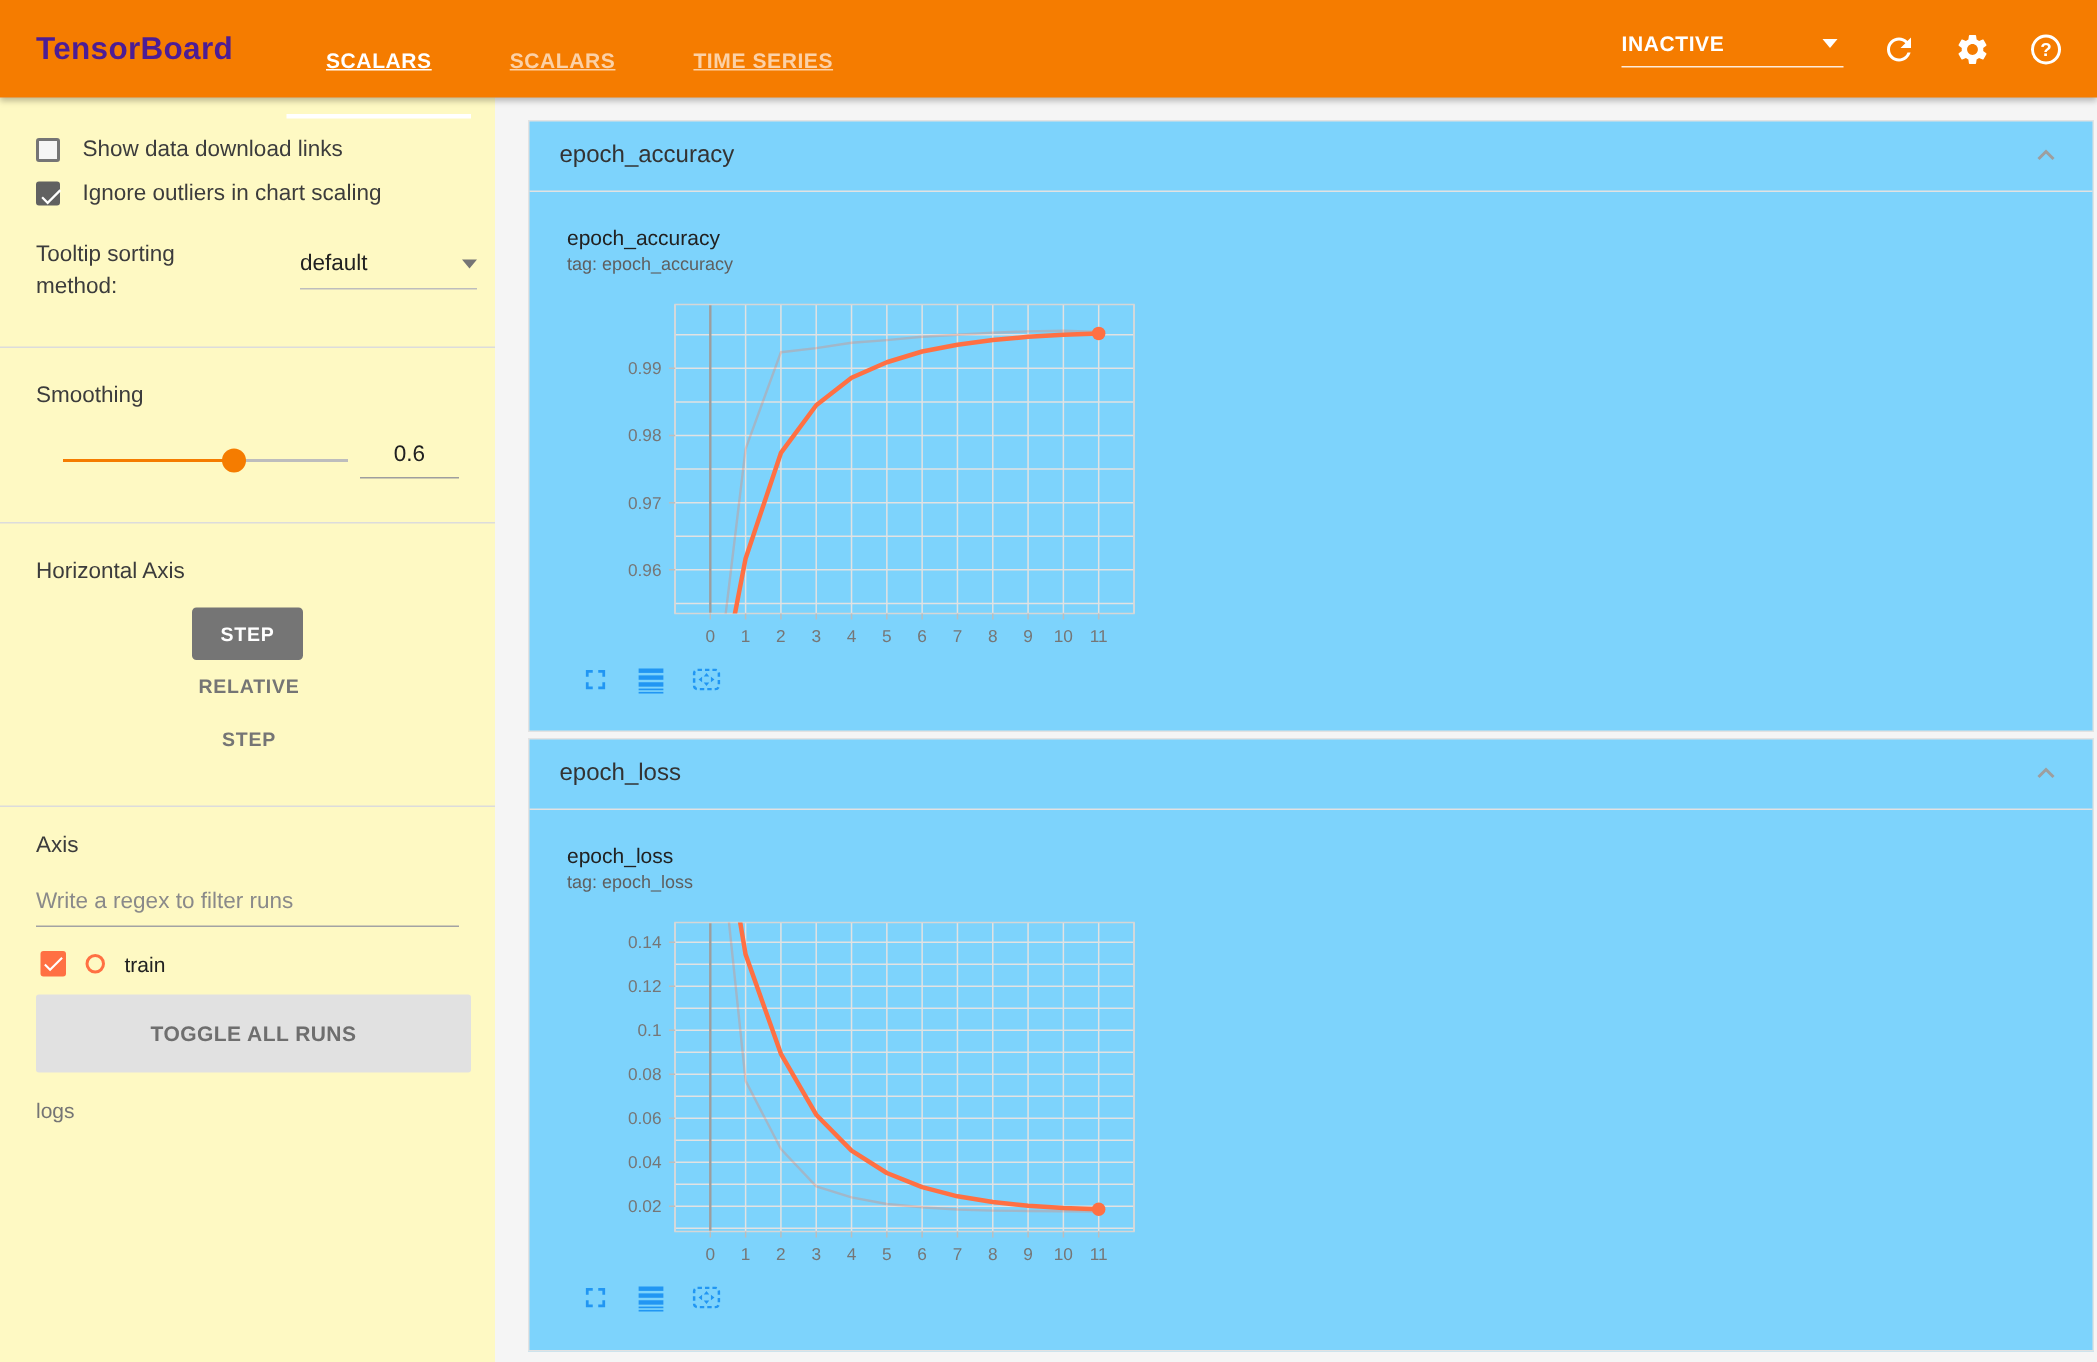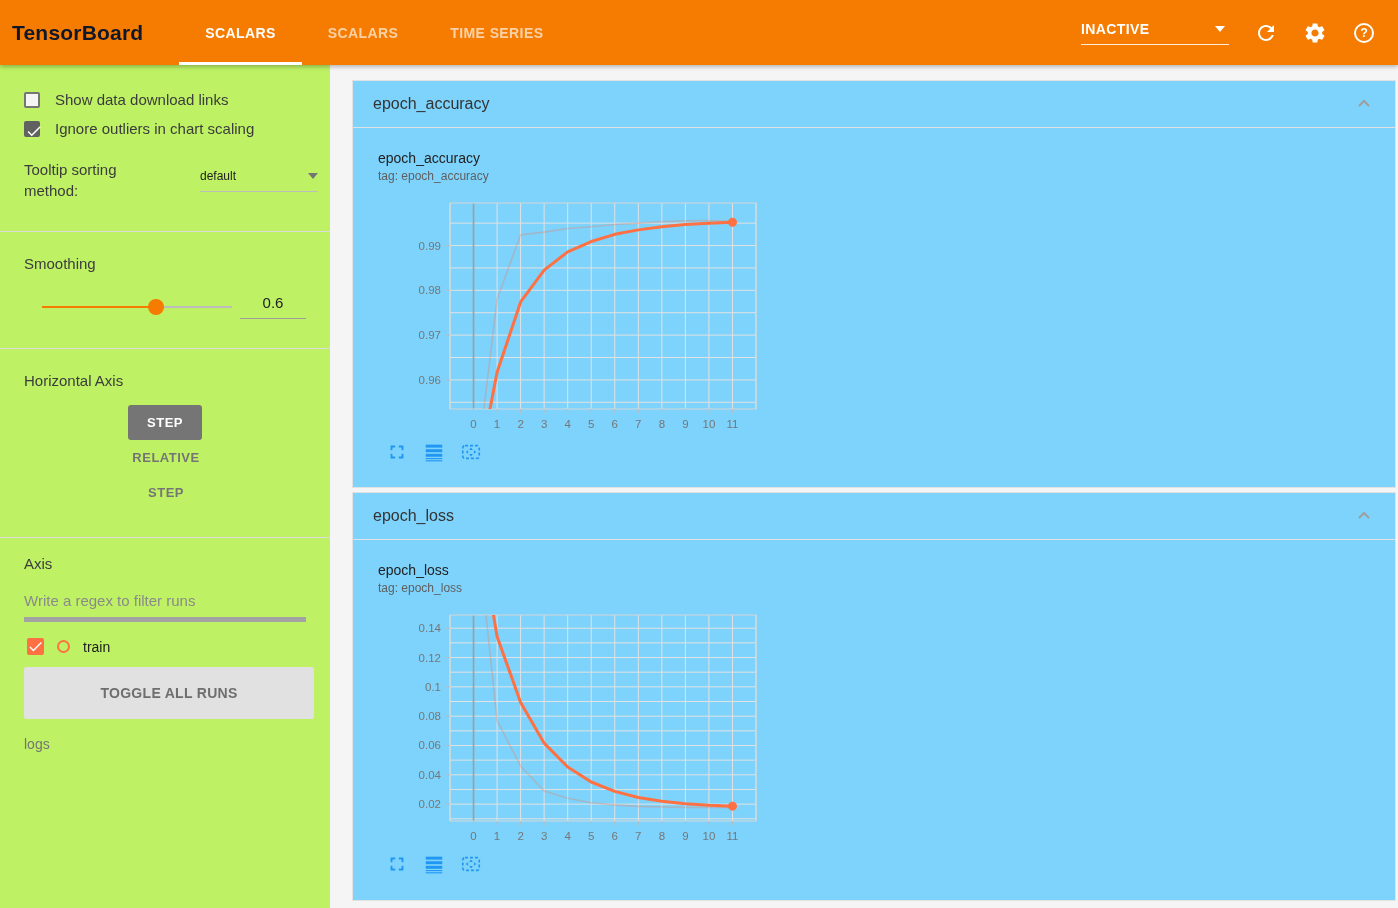--- a/index.html
+++ b/index.html
@@ -3,71 +3,71 @@
 <meta charset="utf-8">
 <style>
   * { margin:0; padding:0; box-sizing:border-box; }
   html,body { width:1398px; height:908px; overflow:hidden; background:#f5f5f5;
               font-family:"Liberation Sans", sans-serif; color:#3c3c3c; }
 
   
   .app-header { position:absolute; top:0; left:0; width:1398px; height:65px;
                 background:#f57c00; display:flex; align-items:center;
                 box-shadow:0 2px 4px rgba(0,0,0,.25); z-index:10; }
-  .logo { color:#0f172a; font-size:21px; font-weight:bold; margin-left:12px; letter-spacing:.2px; }
+  .logo { color:#4c1d95; font-size:21px; font-weight:bold; margin-left:24px; letter-spacing:.2px; }
   .tabs { display:flex; height:65px; margin-left:36px; }
-  .tab { height:65px; display:flex; align-items:center; padding:0 26px;
+  .tab { height:79px; display:flex; align-items:center; padding:0 26px;
          color:rgba(255,255,255,.65); font-size:14px; font-weight:bold;
-         letter-spacing:.4px; position:relative; cursor:pointer; }
+         letter-spacing:.4px; position:relative; cursor:pointer;text-decoration:underline; }
   .tab.active { color:#fff; }
   .tab.active::after { content:""; position:absolute; left:0; right:0; bottom:0;
                        height:3px; background:#fff; }
   .header-right { margin-left:auto; display:flex; align-items:center; margin-right:22px; }
   .status-select { width:148px; display:flex; align-items:center; justify-content:space-between;
                    border-bottom:1px solid rgba(255,255,255,.85); padding-bottom:7px;
                    color:#fff; font-size:14px; font-weight:bold; letter-spacing:.4px; cursor:pointer; }
   .caret-down-white { width:0; height:0; border-left:5px solid transparent;
                       border-right:5px solid transparent; border-top:6px solid #fff; margin-right:4px; }
   .hicon { width:24px; height:24px; margin-left:25px; cursor:pointer; }
   .hicon svg { width:24px; height:24px; display:block; }
 
   
   .sidebar { position:absolute; top:65px; left:0; width:330px; bottom:0;
-             background:#bef264; padding-top:26px; }
+             background:#fef9c3; padding-top:26px; }
   .check-row { display:flex; align-items:center; padding:0 24px; margin-bottom:12px;
                font-size:15px; color:#3c3c3c; cursor:pointer; }
   .cb { width:16px; height:16px; border:2px solid #757575; border-radius:2px;
         margin-right:15px; flex:none; position:relative; background:#f5f5f5; }
   .cb.checked { background:#616161; border-color:#616161; }
   .cb.checked svg { position:absolute; left:-1px; top:-1px; width:18px; height:18px; }
   .tooltip-row { display:flex; align-items:center; justify-content:space-between;
                  padding:0 12px 0 24px; margin-top:22px; }
   .tooltip-label { font-size:15px; line-height:1.4; color:#3c3c3c; }
   .select-box { width:118px; display:flex; align-items:center; justify-content:space-between;
                 border-bottom:1px solid #bdbdbd; padding-bottom:8px; cursor:pointer; }
-  .select-box .val { font-size:12px; color:#212121; }
+  .select-box .val { font-size:15px; color:#212121; }
   .caret-down-gray { width:0; height:0; border-left:5px solid transparent;
                      border-right:5px solid transparent; border-top:6px solid #757575; }
   .divider { height:1px; background:#dcdcdc; }
   .side-heading { font-size:15px; color:#3c3c3c; padding:0 24px; }
   .slider-row { display:flex; align-items:center; padding:0 24px; margin-top:22px; }
   .slider-track { position:relative; width:190px; height:2px; background:#bdbdbd; margin-left:18px; }
   .slider-fill { position:absolute; left:0; top:0; height:2px; width:60%; background:#f57c00; }
   .slider-thumb { position:absolute; top:-7px; left:60%; width:16px; height:16px; margin-left:-8px;
                   border-radius:50%; background:#f57c00; cursor:pointer; }
   .slider-value { margin-left:auto; width:66px; text-align:center; font-size:15px; color:#212121;
                   border-bottom:1px solid #9e9e9e; padding-bottom:7px; }
   .axis-buttons { display:flex; align-items:center; padding:0 24px; margin-top:16px;flex-direction:column; }
   .axis-btn { font-size:13px; font-weight:bold; letter-spacing:.5px; color:#757575;
               padding:10px 19px; border-radius:3px; cursor:pointer; }
   .axis-btn.active { background:#757575; color:#fff; }
   .axis-btn + .axis-btn { margin-left:2px; }
   .regex-input { display:block; width:282px; margin:20px 24px 0; border:none; outline:none;
                  background:transparent; font-size:15px; color:#212121;
-                 border-bottom:5px solid #a3a3a3; padding-bottom:8px;
+                 border-bottom:1px solid #a3a3a3; padding-bottom:8px;
                  font-family:"Liberation Sans",sans-serif; }
   .regex-input::placeholder { color:#8a8a8a; }
   .run-row { display:flex; align-items:center; padding:0 24px; margin-top:16px; cursor:pointer; }
   .run-cb { width:17px; height:17px; border-radius:2px; background:#ff7043; position:relative;
             margin-left:3px; flex:none; }
   .run-cb svg { position:absolute; left:0; top:0; width:17px; height:17px; }
   .run-color { width:13px; height:13px; border:2px solid #ff7043; border-radius:50%;
                margin-left:13px; flex:none; }
   .run-label { font-size:14px; color:#212121; margin-left:13px; }
   .toggle-btn { display:block; width:290px; margin:12px 24px 0; height:52px; background:#e1e1e1;

